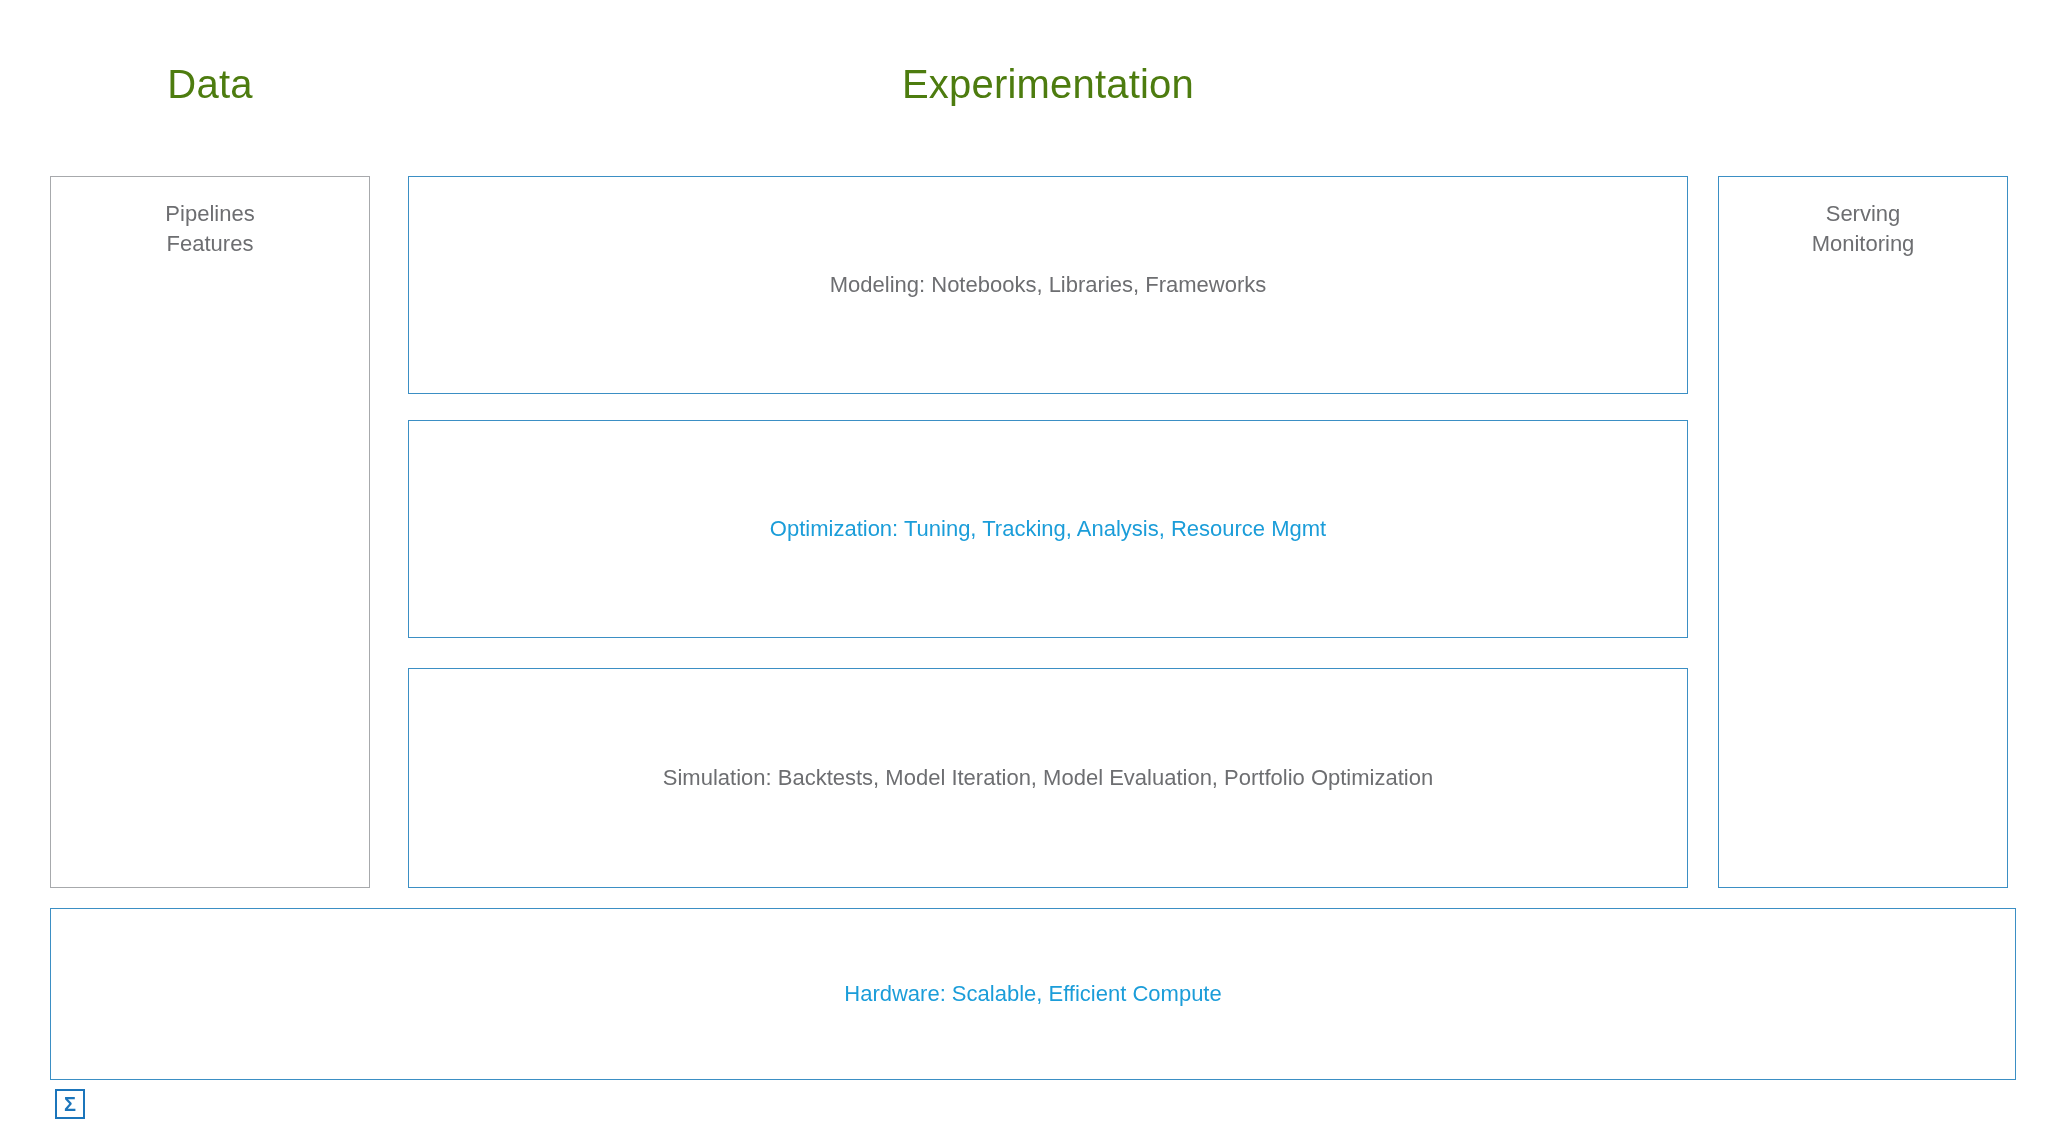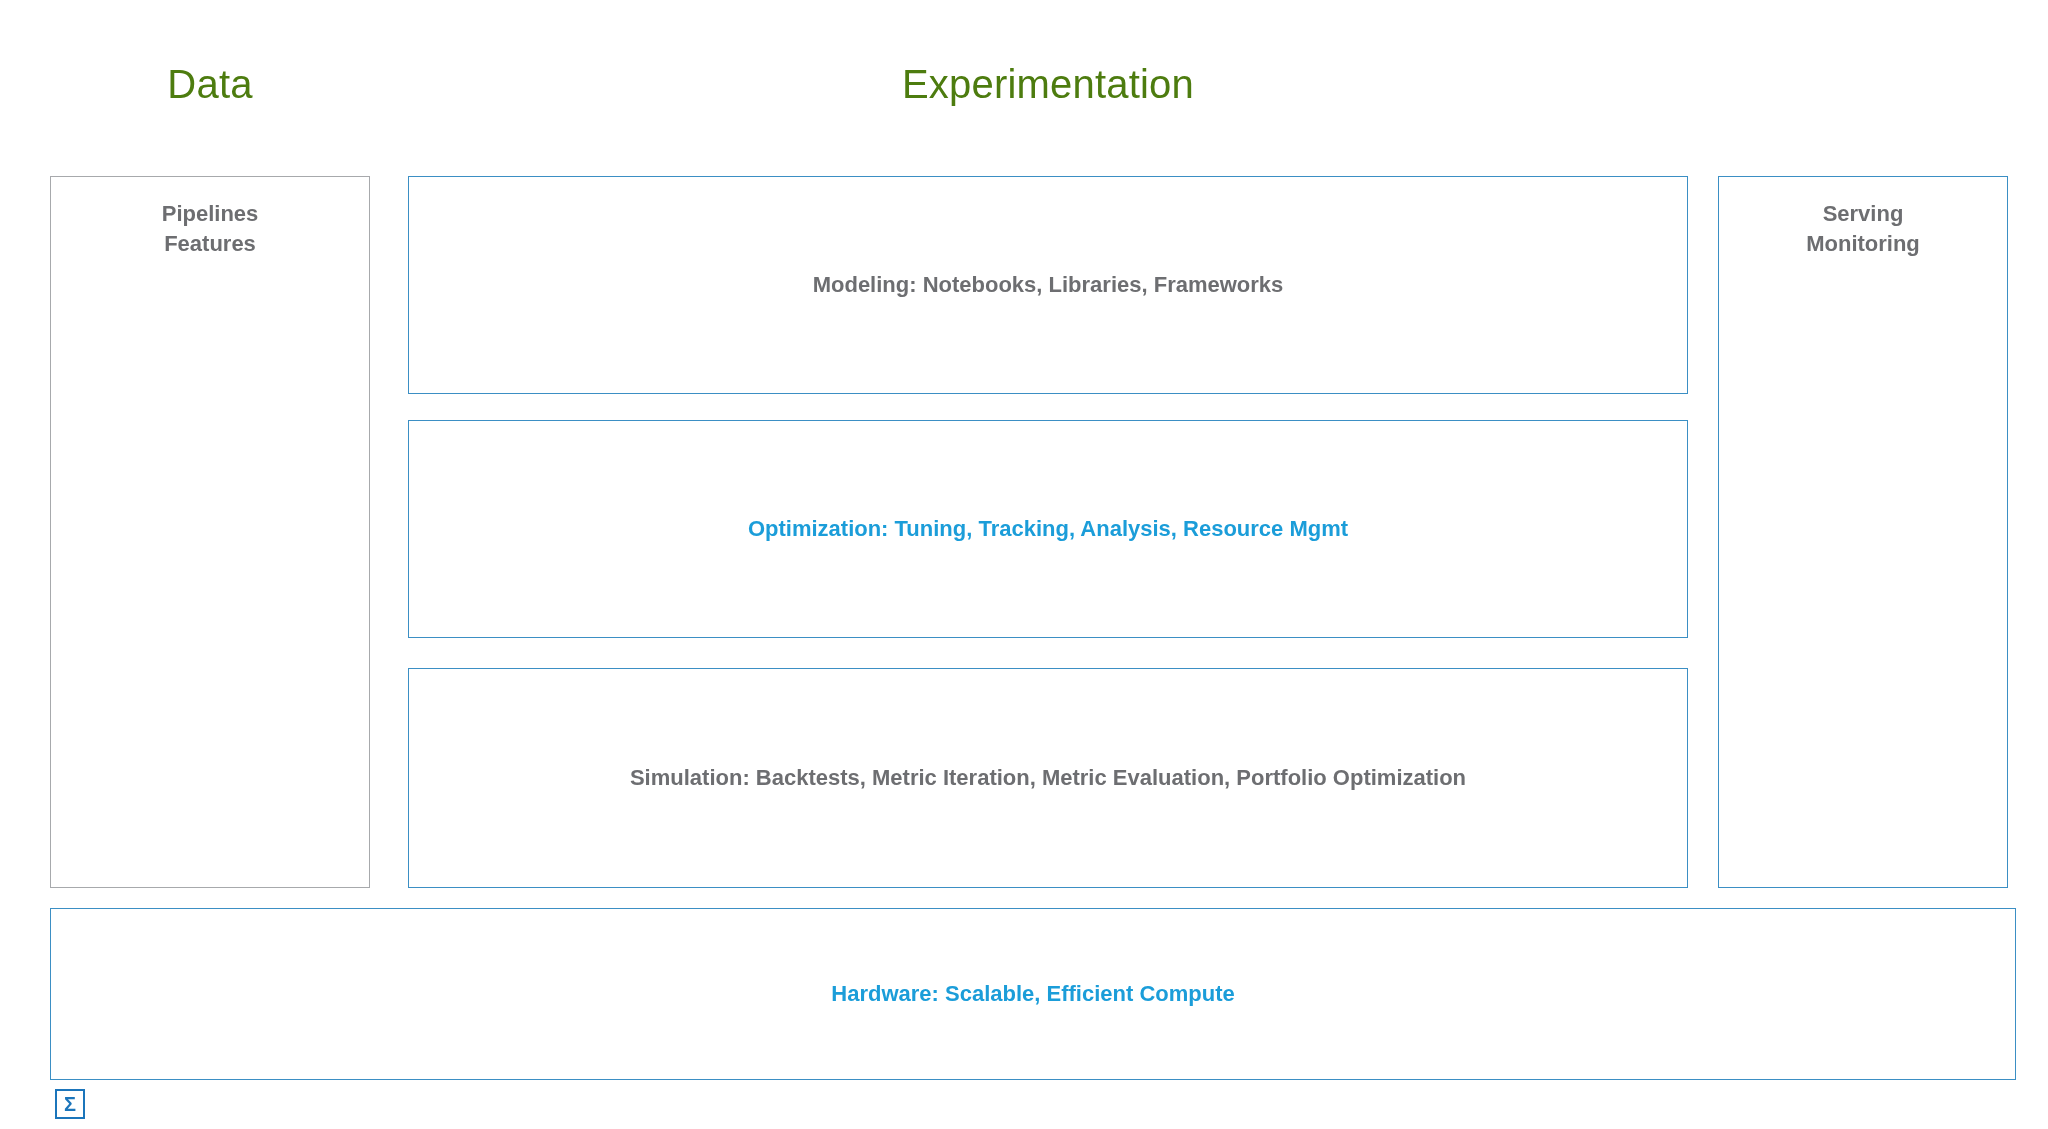--- a/index.html
+++ b/index.html
@@ -44,21 +44,21 @@
     background: #ffffff;
     display: flex;
     align-items: center;
     justify-content: center;
   }
   .box-gray   { border: 1.5px solid #a7a9ac; }
   .box-blue   { border: 1.5px solid #3b8fc4; }
 
   .box-label {
     font-size: 22px;
-    font-weight: bold;
+    font-weight: normal;
     color: #6d6e71;
     text-align: center;
     line-height: 1.35;
     white-space: pre-line;
   }
   .box-label.accent { color: #1b9dd9; }
 
   
   #box-data {
     left: 50px;  top: 176px;  width: 320px;  height: 712px;
@@ -126,21 +126,21 @@
   <div class="box box-blue" id="box-execution">
     <span class="box-label">Serving
 Monitoring</span>
   </div>
 
   <div class="box box-blue" id="box-optimization">
     <span class="box-label accent">Optimization: Tuning, Tracking, Analysis, Resource Mgmt</span>
   </div>
 
   <div class="box box-blue" id="box-simulation">
-    <span class="box-label">Simulation: Backtests, Metric Iteration, Metric Evaluation, Portfolio Optimization</span>
+    <span class="box-label">Simulation: Backtests, Model Iteration, Model Evaluation, Portfolio Optimization</span>
   </div>
 
   <div class="box box-blue" id="box-hardware">
     <span class="box-label accent">Hardware: Scalable, Efficient Compute</span>
   </div>
 
   <div id="logo">
     <span>Σ</span>
   </div>
 

